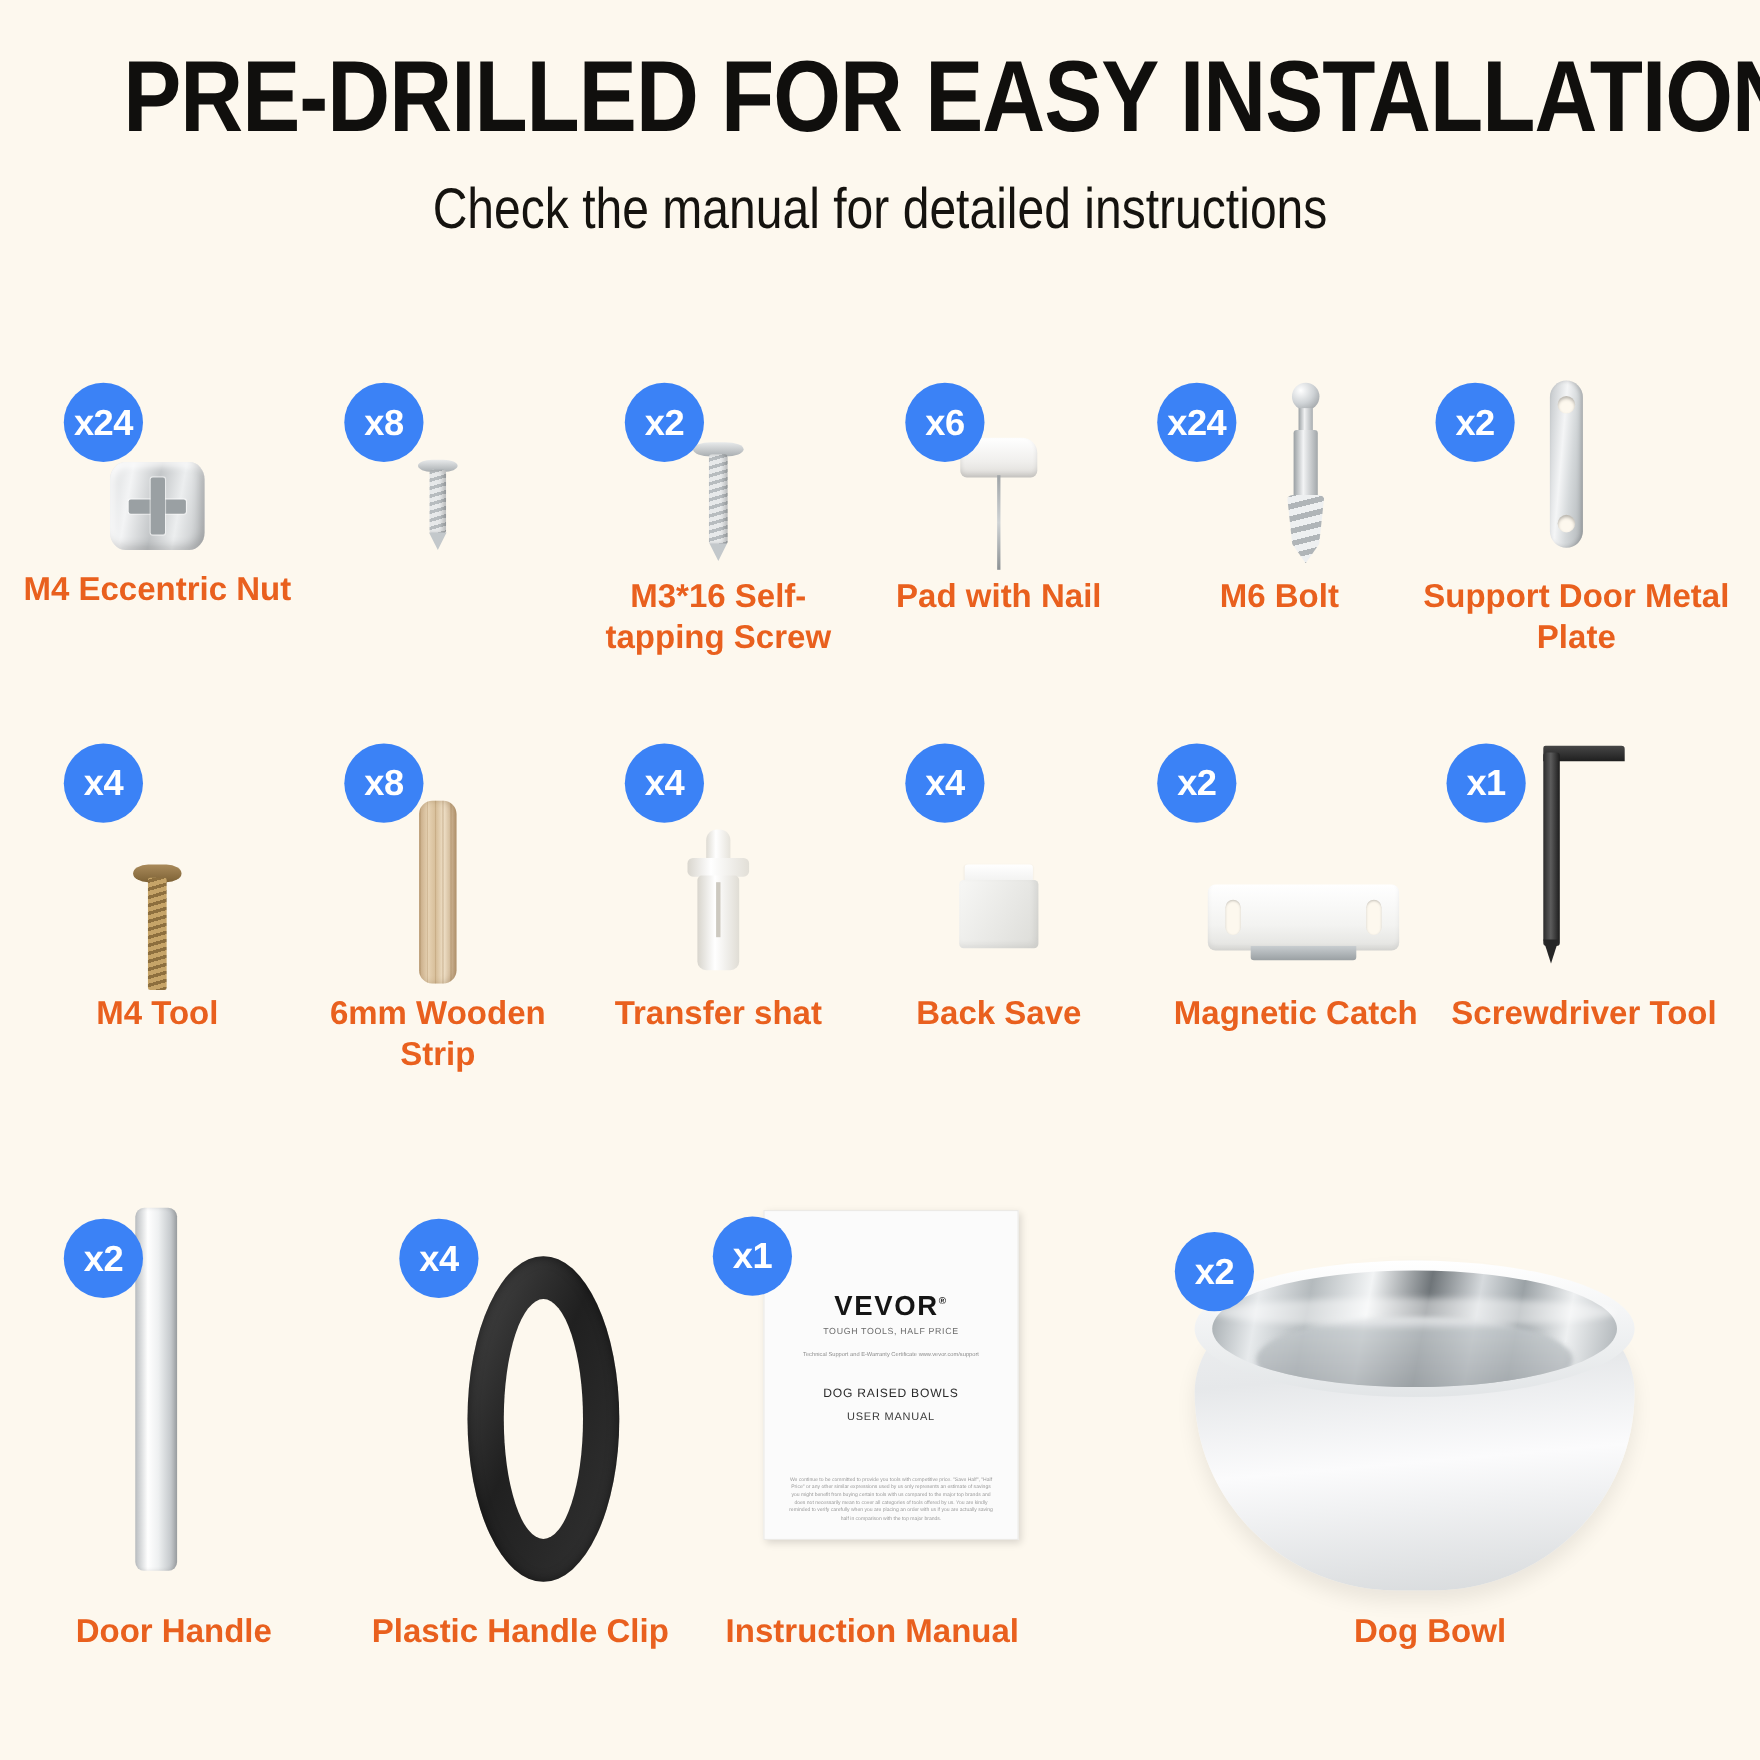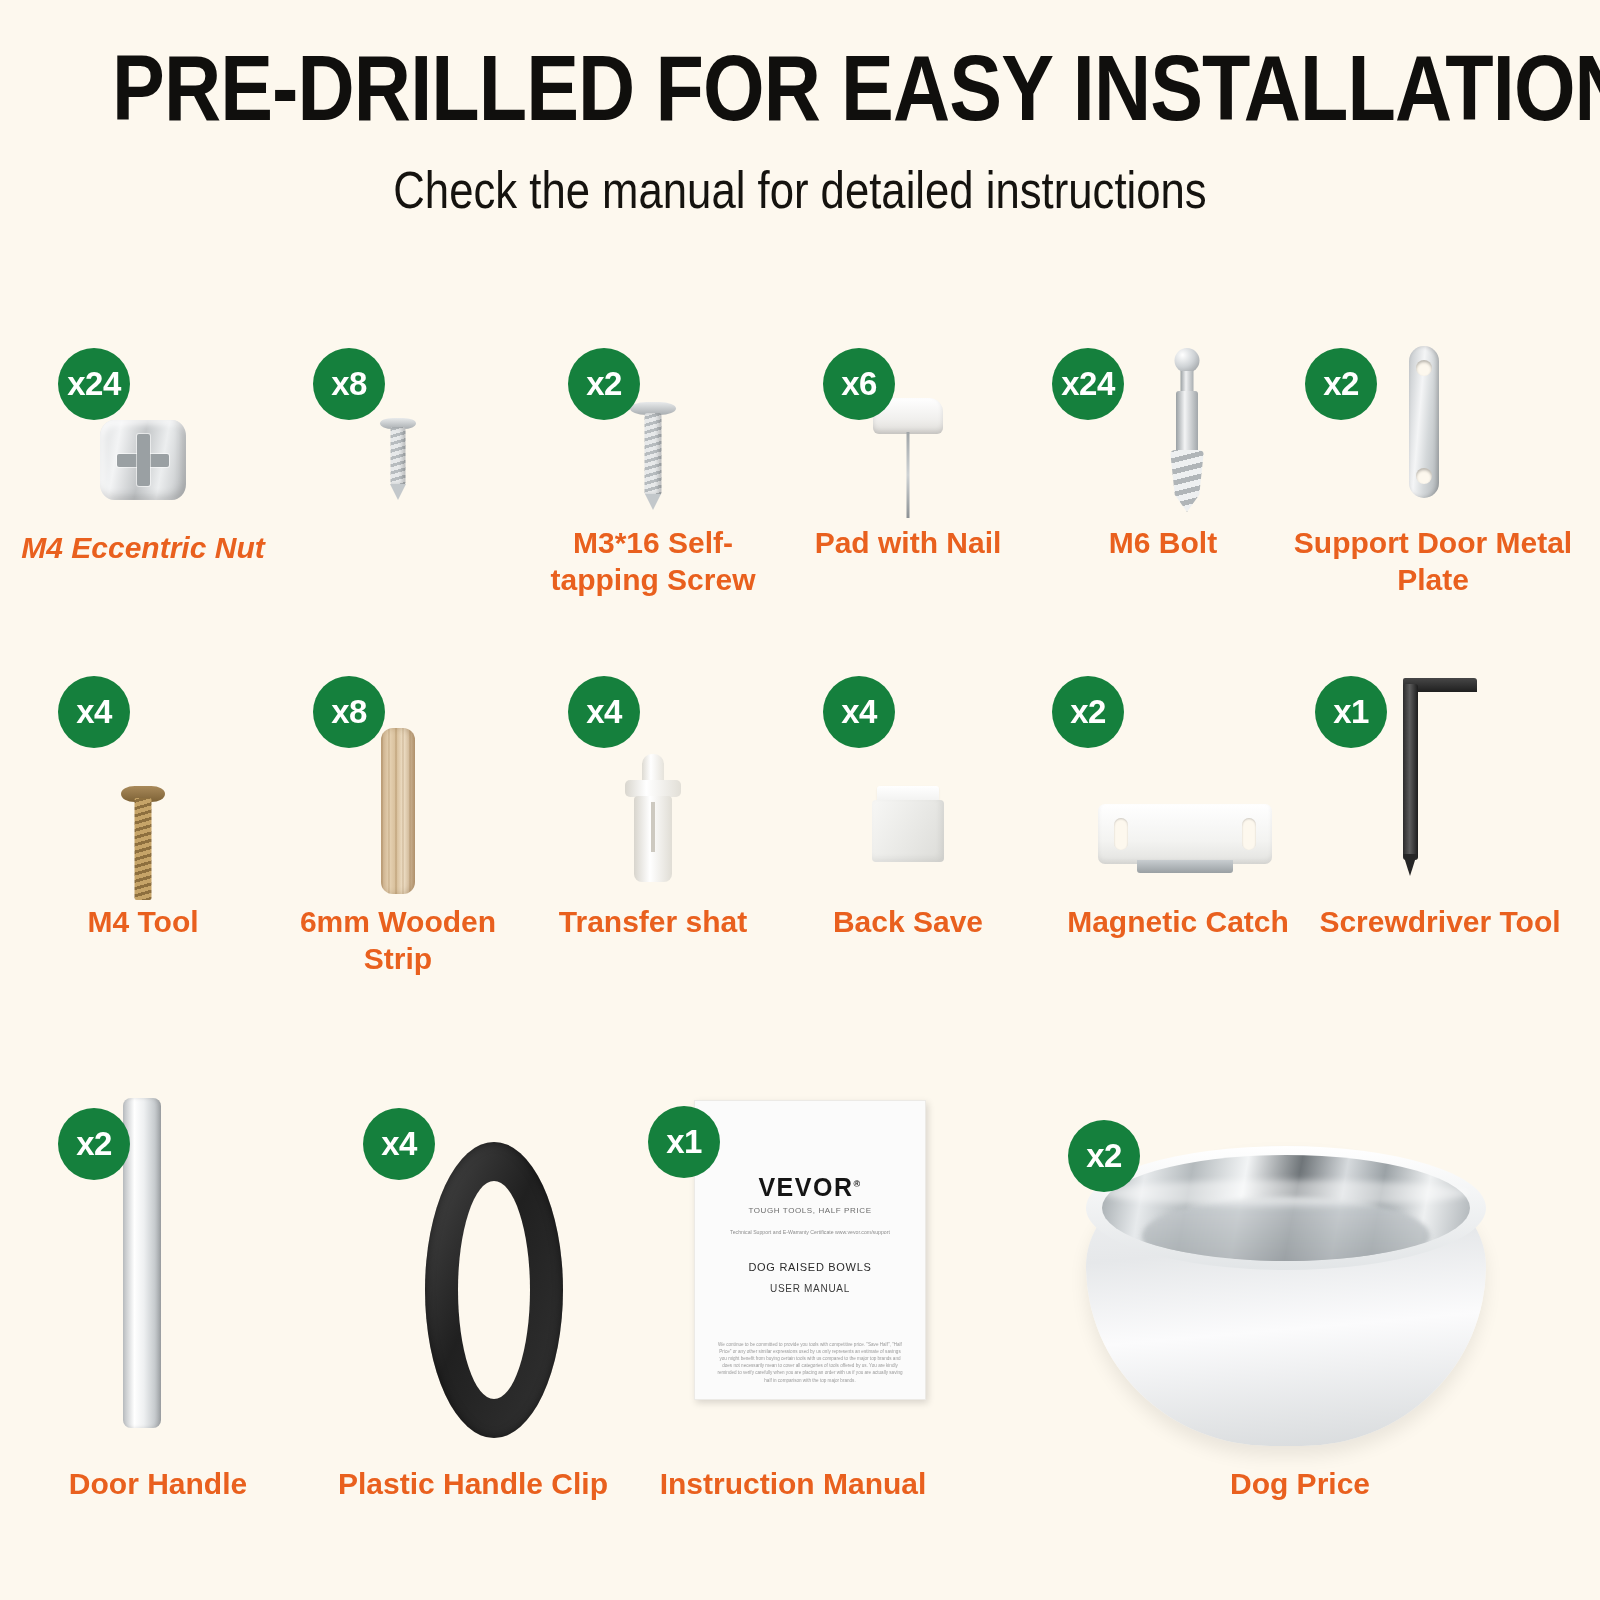--- a/index.html
+++ b/index.html
@@ -33,21 +33,21 @@
     transform-origin:center;
     white-space:nowrap;
   }
 
   
   .grid{position:absolute;left:0;top:0;width:1600px;height:1600px;}
   .cell{position:absolute;box-sizing:border-box;}
   .badge{
     position:absolute;
     width:72px;height:72px;border-radius:50%;
-    background:#15803d;
+    background:#3b82f6;
     color:#ffffff;
     font-size:33px;font-weight:bold;
     display:flex;align-items:center;justify-content:center;
     letter-spacing:-0.5px;
     z-index:5;
   }
   .art{position:absolute;}
   .label{
     position:absolute;
     width:100%;
@@ -214,21 +214,21 @@
 <div class="header">
   <div class="title">PRE-DRILLED FOR EASY INSTALLATION</div>
   <div class="subtitle">Check the manual for detailed instructions</div>
 </div>
 
 <div class="grid">
 
   <div class="cell" style="left:18px;top:340px;width:250px;height:260px;">
     <div class="badge" style="left:40px;top:8px;">x24</div>
     <div class="art nut" style="left:82px;top:80px;"></div>
-    <div class="label" style="top:190px;font-style:italic;">M4 Eccentric Nut</div>
+    <div class="label" style="top:178px;">M4 Eccentric Nut</div>
   </div>
 
   <div class="cell" style="left:273px;top:340px;width:250px;height:260px;">
     <div class="badge" style="left:40px;top:8px;">x8</div>
     <div class="art" style="left:0;top:78px;width:250px;height:100px;">
       <div class="screw-head small" style="top:0;"></div>
       <div class="screw-shaft" style="top:9px;height:58px;width:15px;"></div>
       <div class="screw-tip" style="top:66px;"></div>
     </div>
   </div>
@@ -355,16 +355,16 @@
   </div>
 
   <div class="cell" style="left:1020px;top:1094px;width:560px;height:440px;">
     <div class="badge" style="left:48px;top:26px;">x2</div>
     <div class="art bowl" style="left:66px;top:52px;">
       <div class="bowl-outer"></div>
       <div class="bowl-rim"></div>
       <div class="bowl-in"></div>
       <div class="bowl-band"></div>
     </div>
-    <div class="label" style="top:372px;">Dog Price</div>
+    <div class="label" style="top:372px;">Dog Bowl</div>
   </div>
 
 </div>
 
 </body></html>

